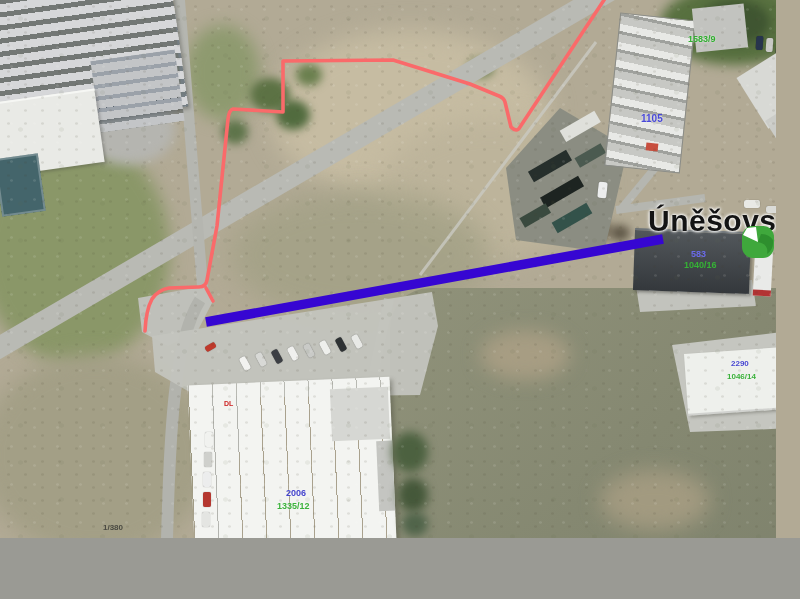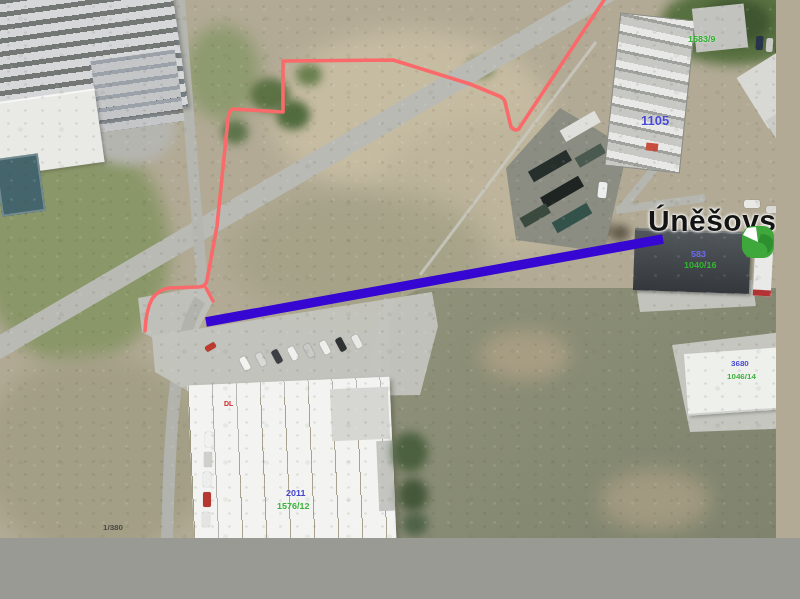--- a/index.html
+++ b/index.html
@@ -115,27 +115,27 @@
 
     <div id="noise"></div>
 
     <svg width="800" height="538" style="z-index:40">
       <path d="M 606,-3 L 520,127 Q 517,133 511,127 L 505,102 Q 504,98 499,96 L 470,84 L 393,60 L 283,61 L 283,112 L 233,109 Q 229,110 228,119 L 217,226 L 207,280 Q 206,287 199,287 L 169,288 Q 158,290 152,299 Q 146,310 145,331" fill="none" stroke="#fa6a6a" stroke-width="3.6" stroke-linejoin="round" stroke-linecap="round"></path>
       <path d="M 206,288 L 213,301" fill="none" stroke="#fa6a6a" stroke-width="3.6" stroke-linecap="round"></path>
       <path d="M 206,322 L 663,239" fill="none" stroke="#3606d2" stroke-width="9.5" stroke-linecap="butt"></path>
     </svg>
 
     <div class="lbl" style="left:688px;top:35px;font-size:9px;color:#2fae2e;z-index:50;">1583/9</div>
-    <div class="lbl" style="left:641px;top:114px;font-size:13px;color:#4848d8;z-index:50;">1105</div>
+    <div class="lbl" style="left:641px;top:114px;font-size:10px;color:#4848d8;z-index:50;">1105</div>
     <div class="lbl" style="left:691px;top:250px;font-size:9px;color:#6a6ae8;z-index:50;text-shadow:none;">583</div>
     <div class="lbl" style="left:684px;top:261px;font-size:9px;color:#35b335;z-index:50;text-shadow:none;">1040/16</div>
-    <div class="lbl" style="left:731px;top:360px;font-size:8px;color:#4646d0;z-index:50;">3680</div>
+    <div class="lbl" style="left:731px;top:360px;font-size:8px;color:#4646d0;z-index:50;">2290</div>
     <div class="lbl" style="left:727px;top:373px;font-size:8px;color:#3ab03a;z-index:50;">1046/14</div>
-    <div class="lbl" style="left:286px;top:489px;font-size:9px;color:#4444cc;z-index:50;">2011</div>
-    <div class="lbl" style="left:277px;top:502px;font-size:9px;color:#3cb23c;z-index:50;">1576/12</div>
+    <div class="lbl" style="left:286px;top:489px;font-size:9px;color:#4444cc;z-index:50;">2006</div>
+    <div class="lbl" style="left:277px;top:502px;font-size:9px;color:#3cb23c;z-index:50;">1335/12</div>
     <div class="lbl" style="left:103px;top:524px;font-size:8px;color:#4a4a42;z-index:50;text-shadow:none;">1/380</div>
     <div class="lbl" style="left:224px;top:400px;font-size:7px;color:#cc2222;z-index:50;text-shadow:none;">DL</div>
 
     <div id="street-label" style="z-index:60;">Úněšovská</div>
     <div class="abs" style="left:741px;top:225px;width:34px;height:34px;z-index:61;">
       <svg width="34" height="34" viewBox="0 0 34 34">
         <rect x="1" y="1" width="32" height="32" rx="11" fill="#3fa83c"></rect>
         <path d="M17,17 L2,10 L6,3 L15,2 Z" fill="#ffffff"></path>
         <path d="M17,17 Q28,19 26,29 Q33,24 32,15 Q28,9 20,9 Z" fill="#2e8f2e"></path>
       </svg>

